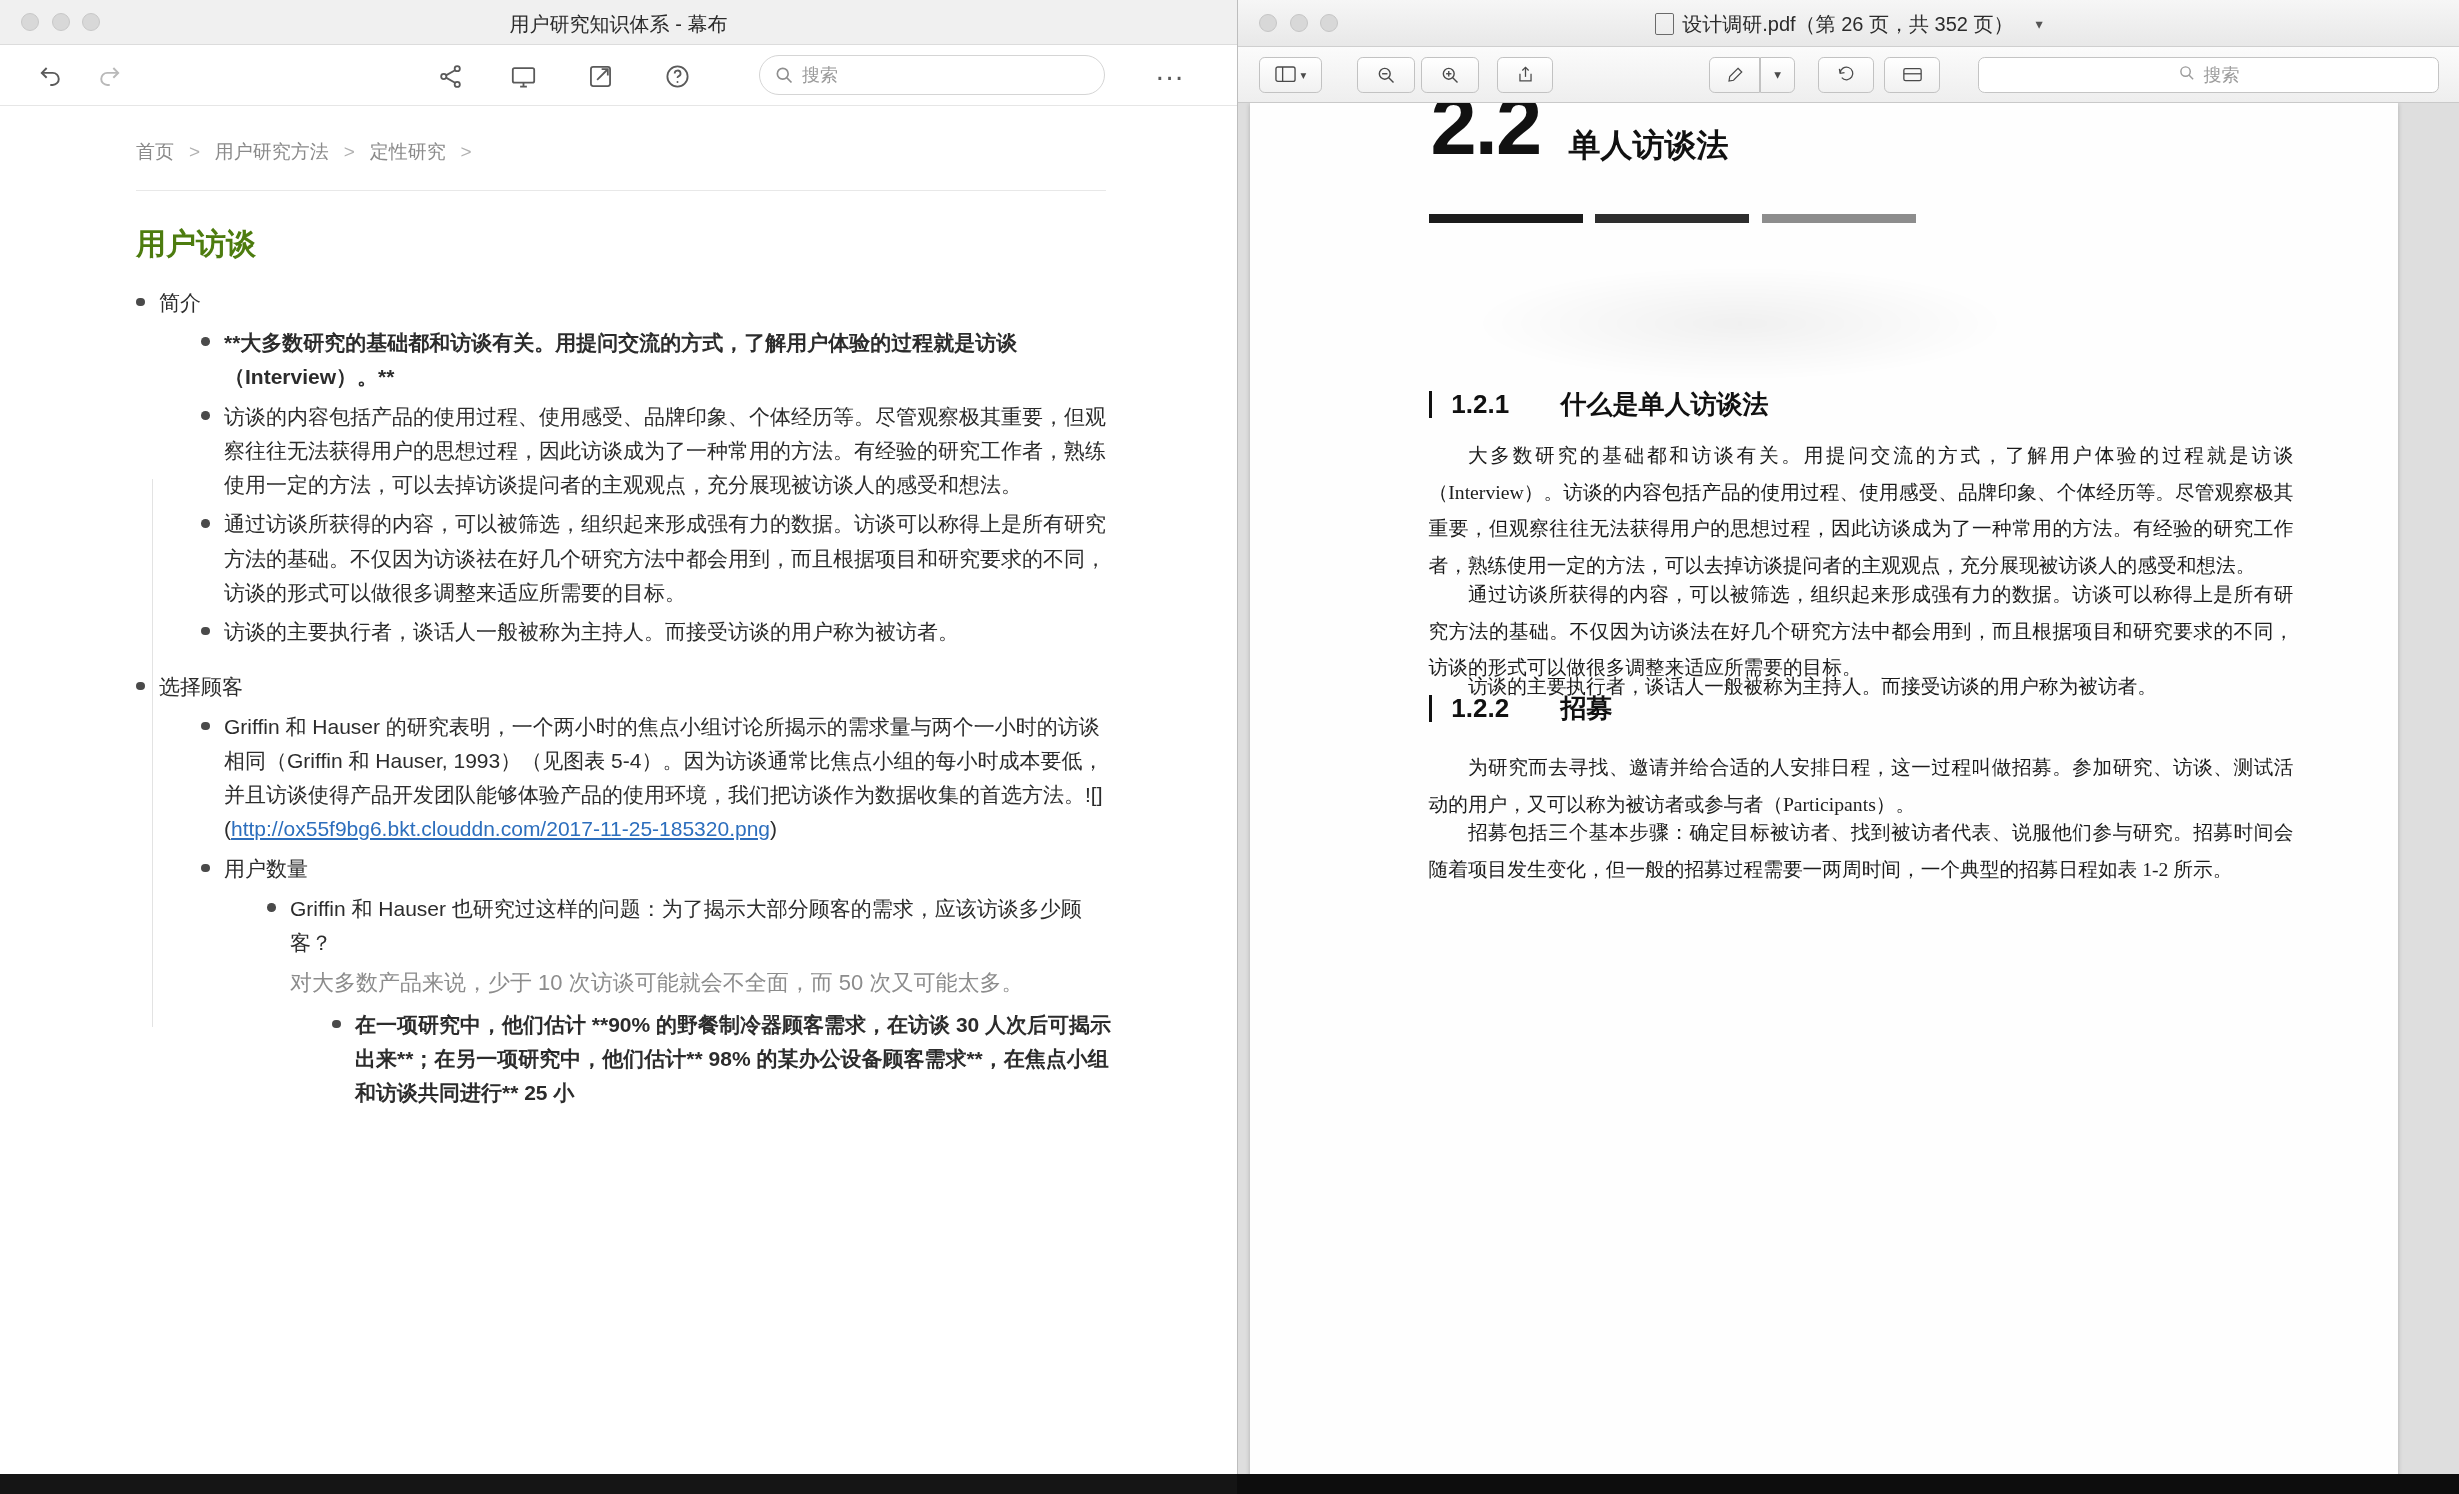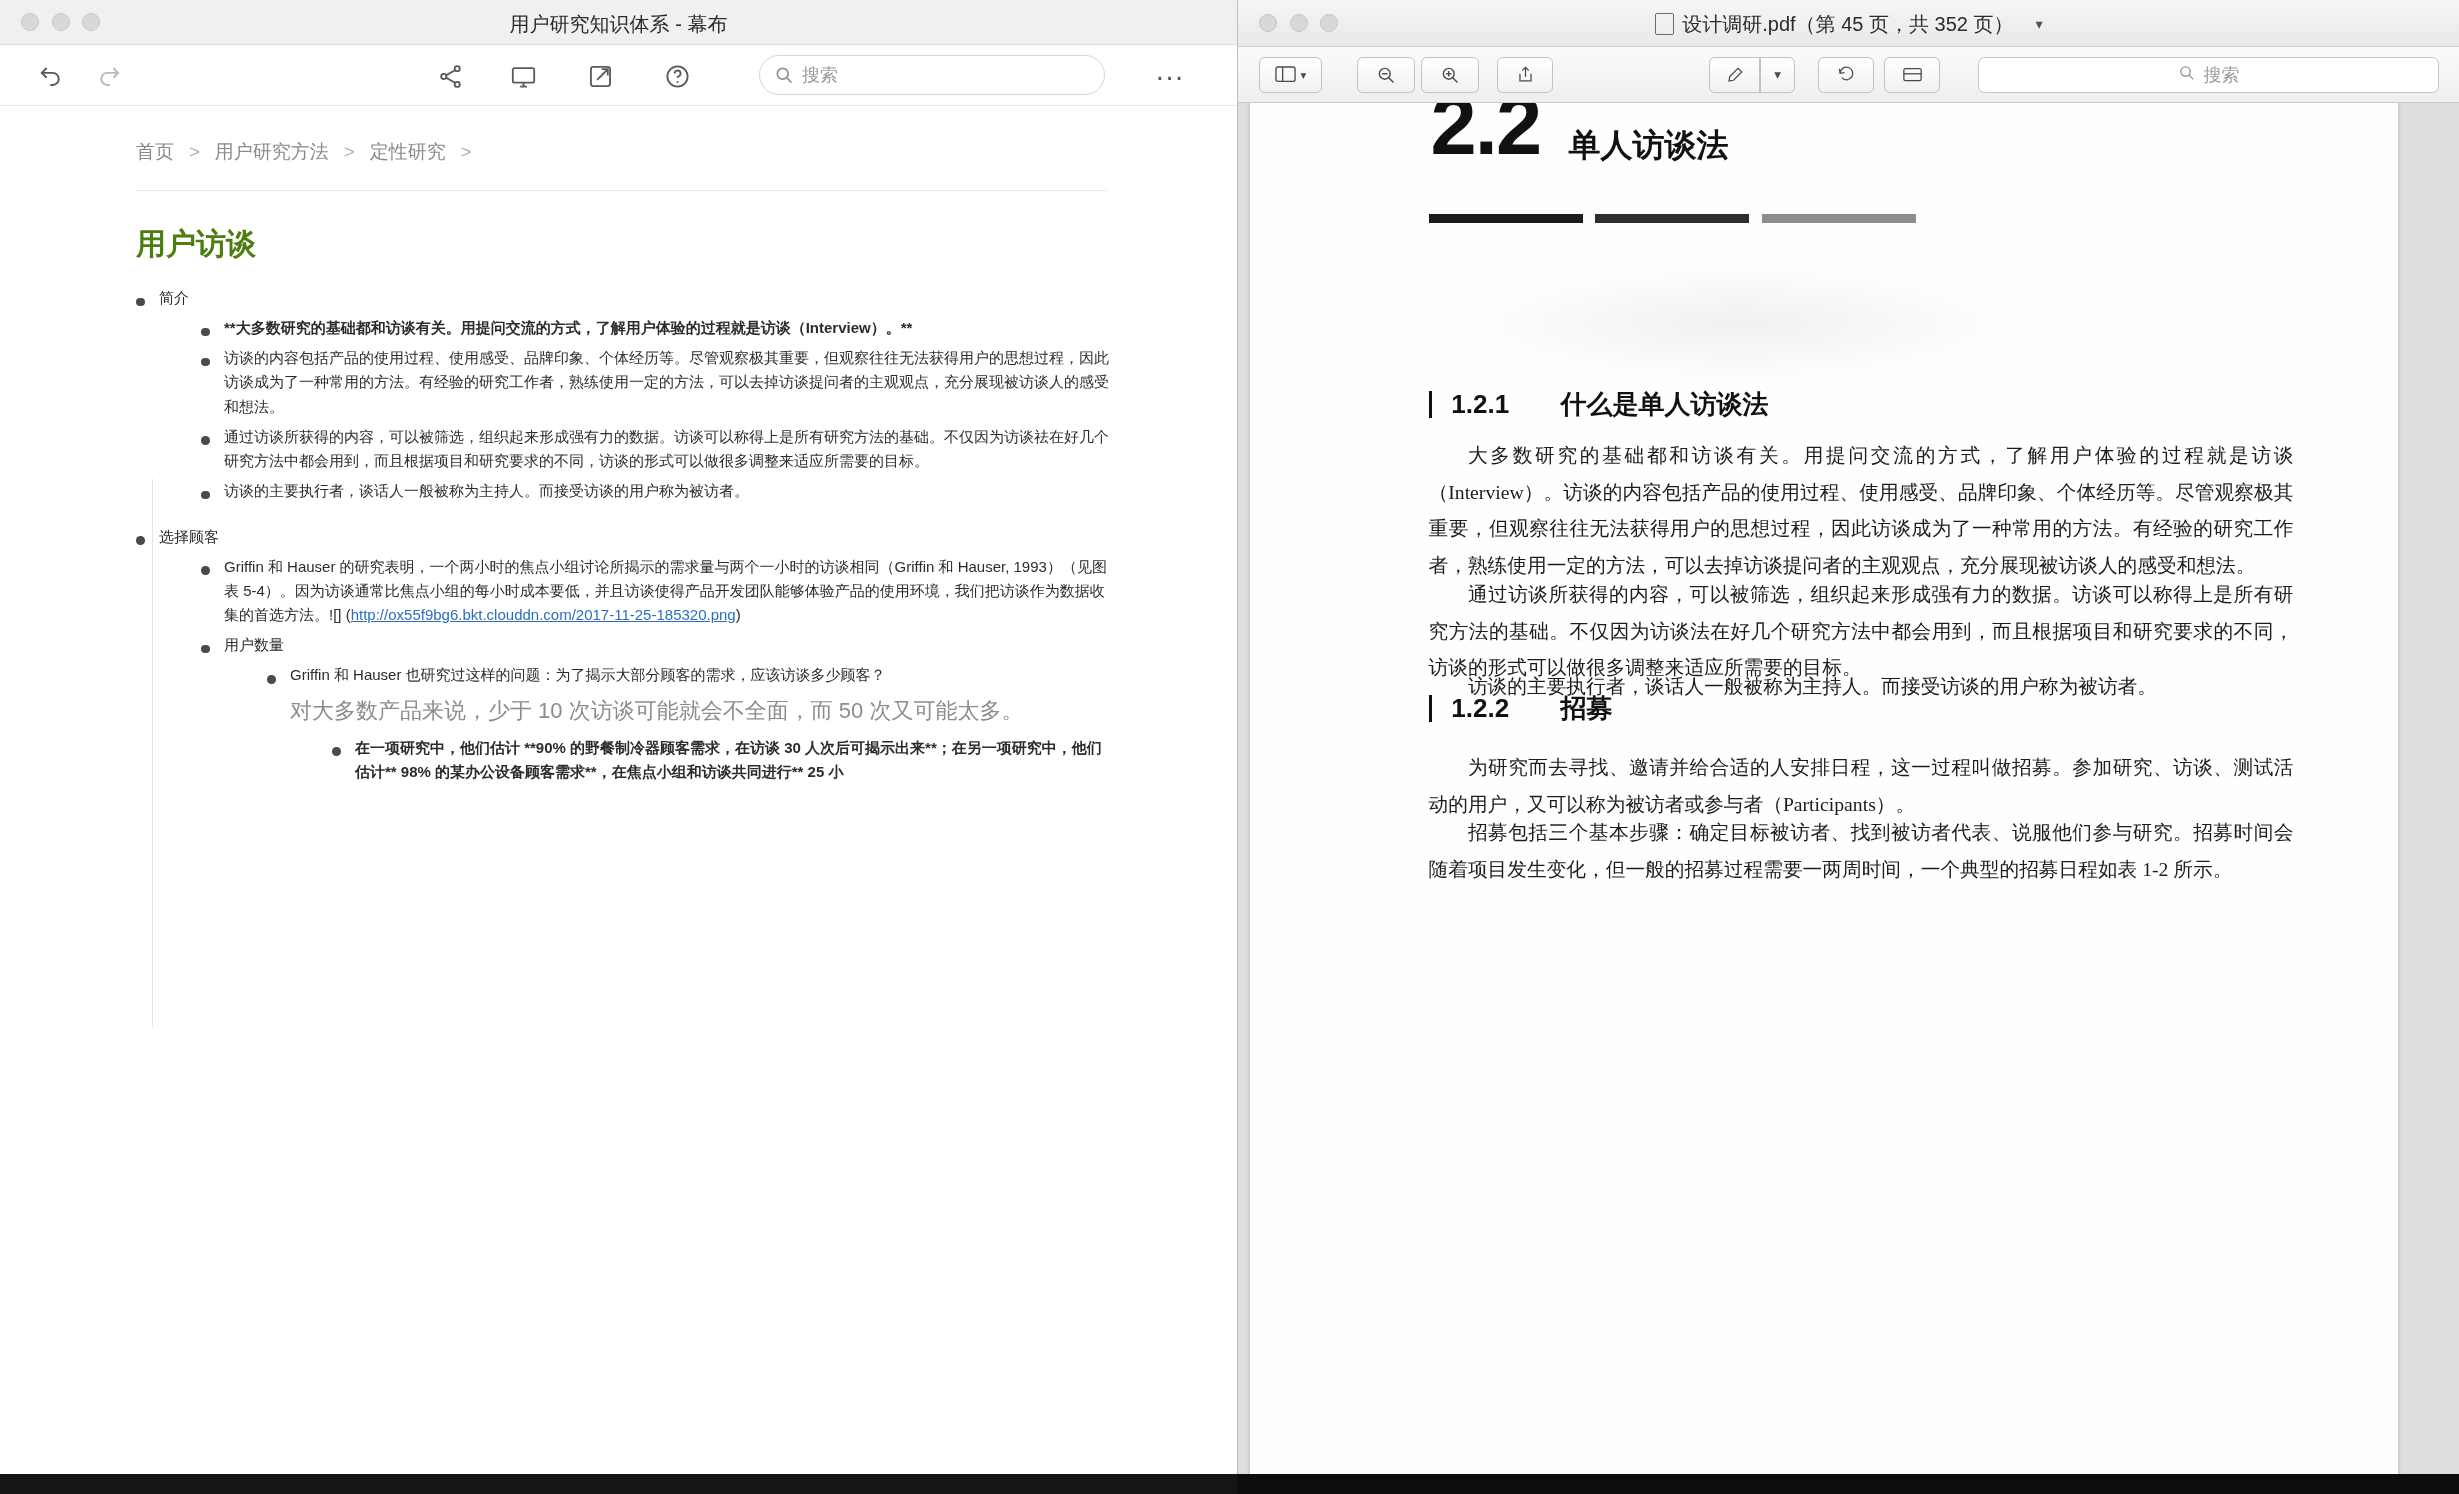--- a/index.html
+++ b/index.html
@@ -127,21 +127,21 @@
   .breadcrumb span.sep { margin: 0 9.6px; color: #b0b0b0; }
   .doc-title {
     margin: 33px 0 21px 136px;
     font-size: 30px;
     font-weight: bold;
     color: #4d7c0f;
   }
   .outline { margin-left: 136px; width: 980px; }
   .li {
     position: relative;
-    font-size: 15px;
+    font-size: 21px;
     line-height: 1.62;
     color: #2c2c2c;
     margin-bottom: 5.8px;
   }
   .bullet {
     position: absolute;
     left: -23px;
     top: 11.5px;
     width: 8.6px;
     height: 8.6px;
@@ -514,21 +514,21 @@
   <div class="pdf-window">
 
     <div class="pdf-titlebar">
       <div class="pdf-traffic">
         <span></span>
         <span></span>
         <span></span>
       </div>
       <div class="pdf-title">
         <span class="docicon"></span>
-        <span>设计调研.pdf（第 45 页，共 352 页）</span>
+        <span>设计调研.pdf（第 26 页，共 352 页）</span>
         <span class="chev">▾</span>
       </div>
     </div>
 
     <div class="pdf-toolbar">
       <div class="pt-btn pt-sidebar">
         <svg width="21" height="16.3" viewBox="0 0 22 17" fill="none" stroke="#4a4a4a" stroke-width="1.4">
           <rect x="1" y="1" width="20" height="15" rx="2"></rect>
             <line x1="8" y1="1" x2="8" y2="16"></line>
         </svg>

